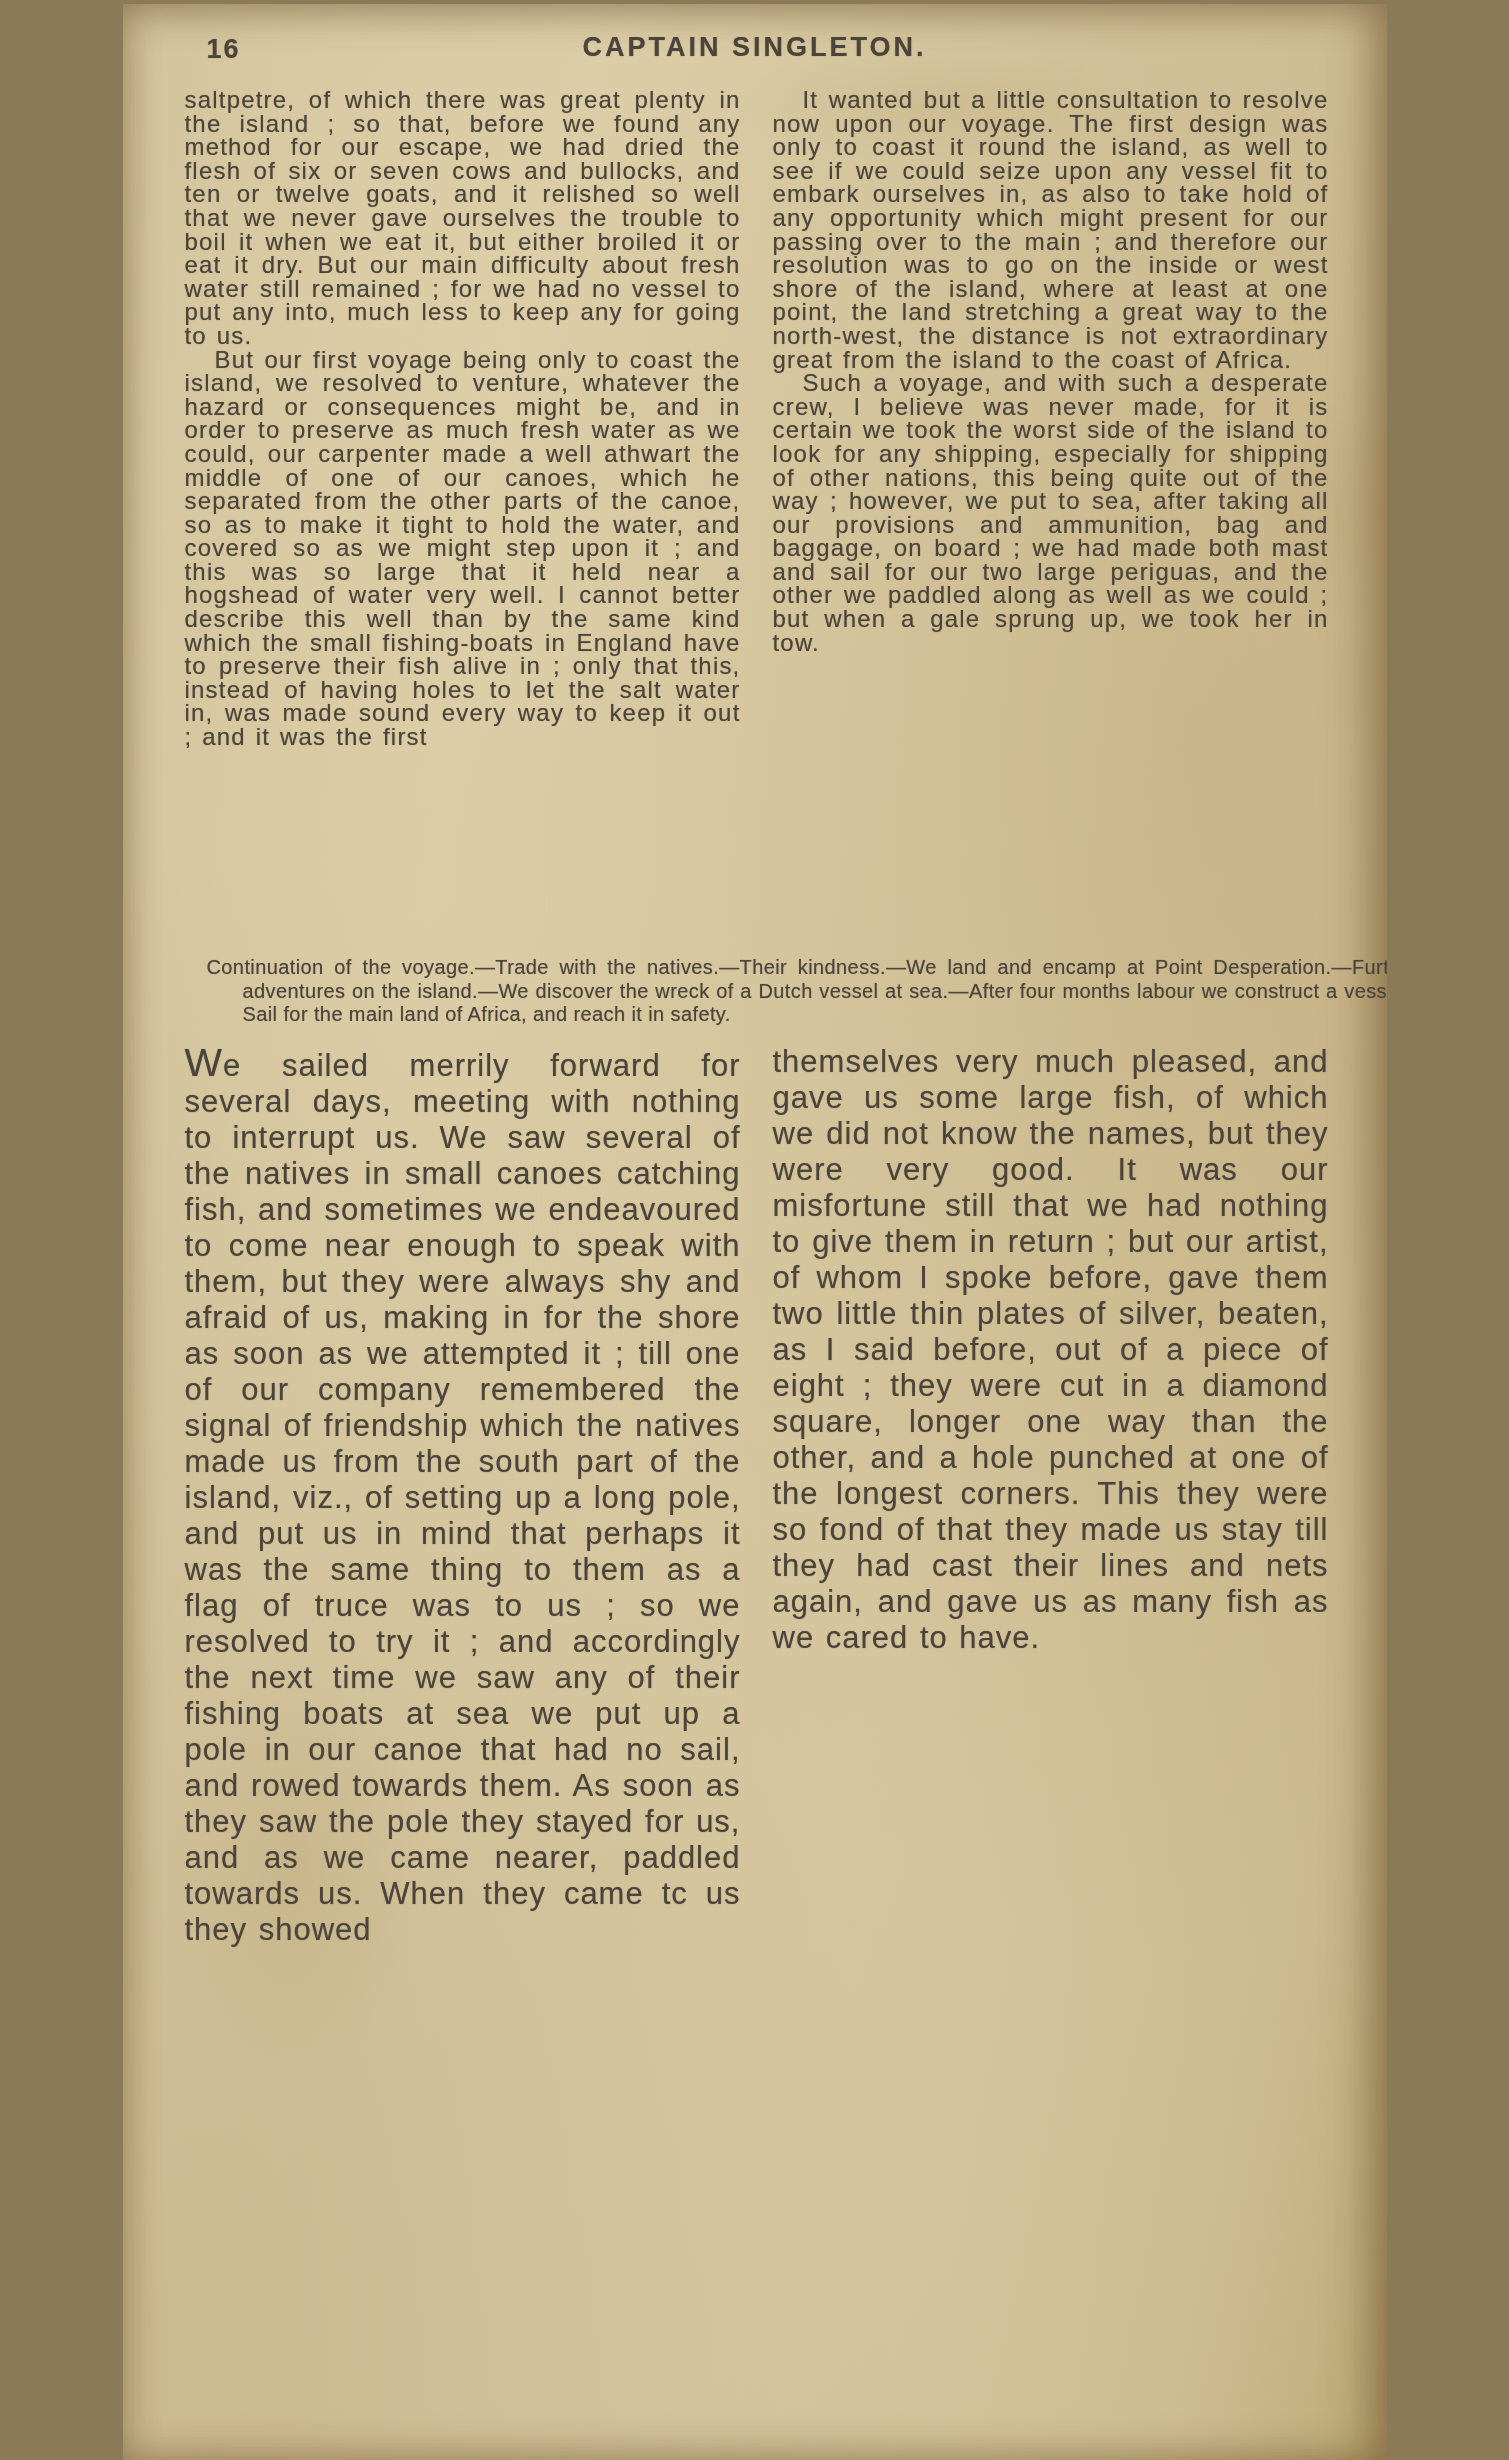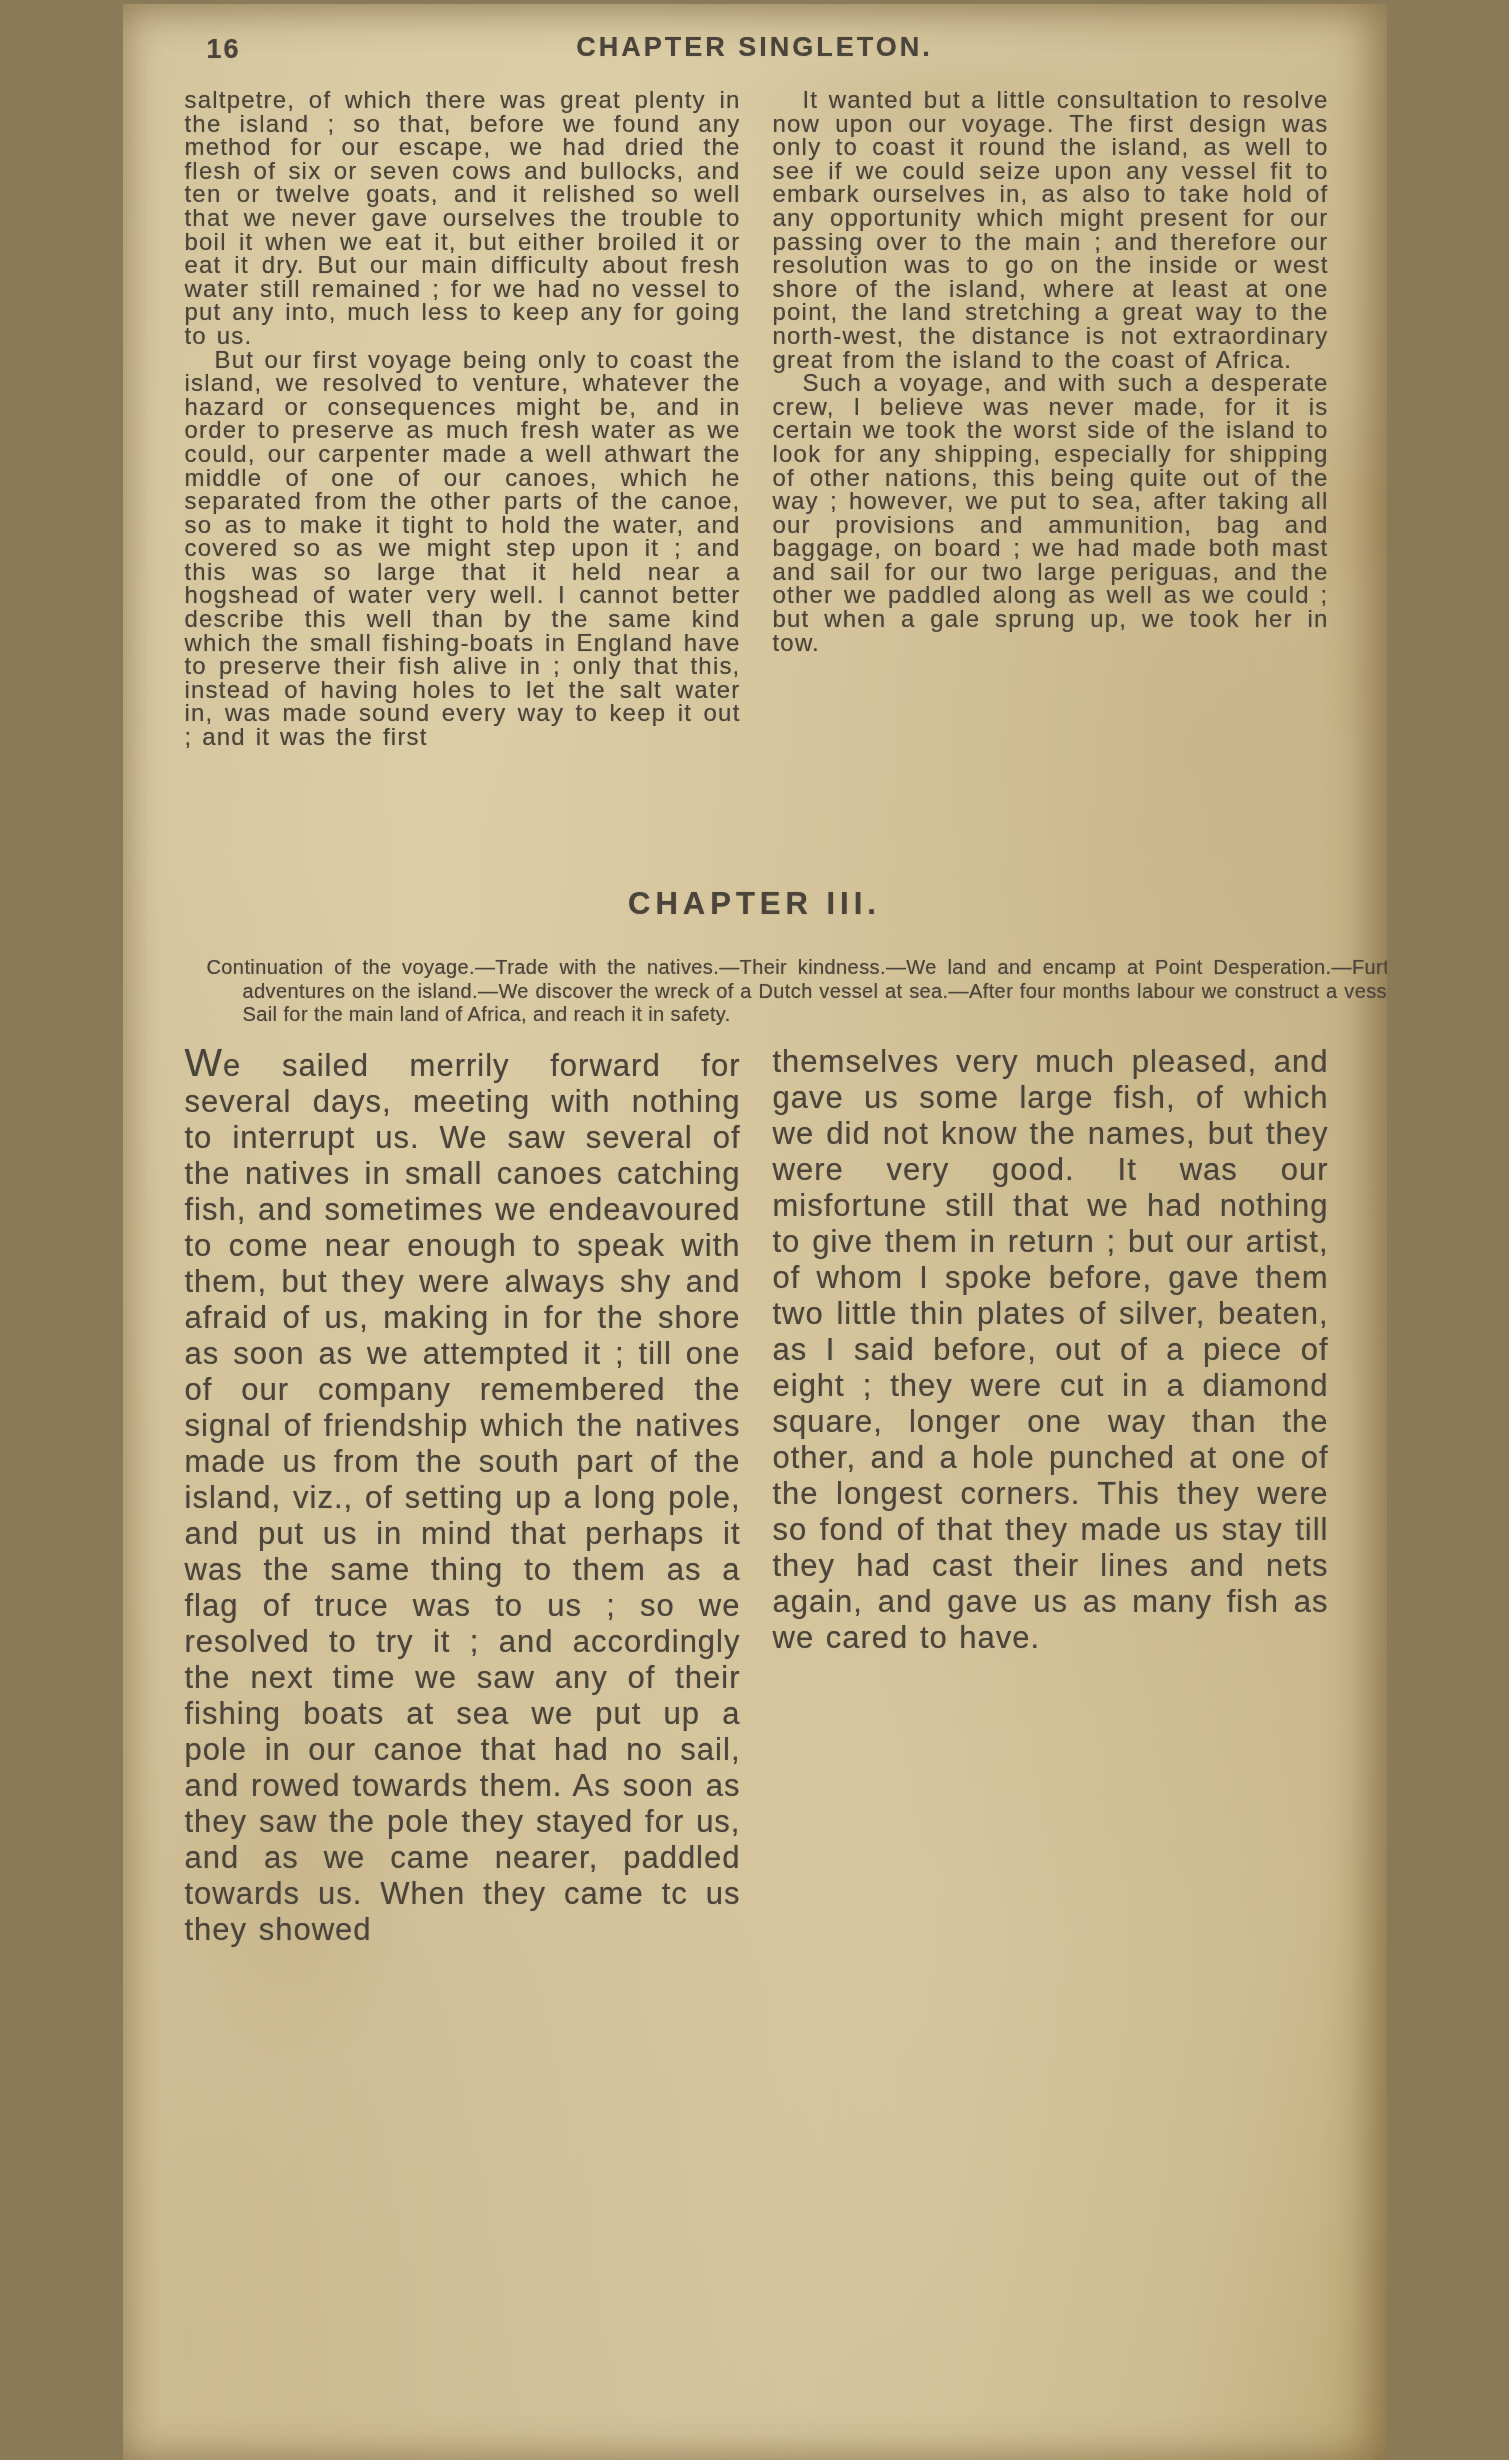--- a/index.html
+++ b/index.html
@@ -69,34 +69,33 @@
 
 <div class="page">
 
   <div class="stain stain-1"></div>
   <div class="stain stain-2"></div>
   <div class="stain stain-3"></div>
   <div class="stain stain-4"></div>
   <div class="stain stain-5"></div>
 
   <span class="page-number ink">16</span>
-  <div class="running-header ink">CHAPTER SINGLETON.</div>
+  <div class="running-header ink">CAPTAIN SINGLETON.</div>
 
   <section class="two-col sec-top">
     <div class="col ink">
       <p>saltpetre, of which there was great plenty in the island ; so that, before we found any method for our escape, we had dried the flesh of six or seven cows and bullocks, and ten or twelve goats, and it relished so well that we never gave ourselves the trouble to boil it when we eat it, but either broiled it or eat it dry.  But our main difficulty about fresh water still remained ; for we had no vessel to put any into, much less to keep any for going to us.</p>
       <p class="indent">But our first voyage being only to coast the island, we resolved to venture, whatever the hazard or consequences might be, and in order to preserve as much fresh water as we could, our carpenter made a well athwart the middle of one of our canoes, which he separated from the other parts of the canoe, so as to make it tight to hold the water, and covered so as we might step upon it ; and this was so large that it held near a hogshead of water very well.  I cannot better describe this well than by the same kind which the small fishing-boats in England have to preserve their fish alive in ; only that this, instead of having holes to let the salt water in, was made sound every way to keep it out ; and it was the first</p>
     </div>
     <div class="col ink">
       <p class="indent">It wanted but a little consultation to resolve now upon our voyage.  The first design was only to coast it round the island, as well to see if we could seize upon any vessel fit to embark ourselves in, as also to take hold of any opportunity which might present for our passing over to the main ; and therefore our resolution was to go on the inside or west shore of the island, where at least at one point, the land stretching a great way to the north-west, the distance is not extraordinary great from the island to the coast of Africa.</p>
       <p class="indent">Such a voyage, and with such a desperate crew, I believe was never made, for it is certain we took the worst side of the island to look for any shipping, especially for shipping of other nations, this being quite out of the way ; however, we put to sea, after taking all our provisions and ammunition, bag and baggage, on board ; we had made both mast and sail for our two large periguas, and the other we paddled along as well as we could ; but when a gale sprung up, we took her in tow.</p>
     </div>
   </section>
 
-  <h2 class="chapter-heading ink">CHAPTER III.</h2>
 
   <p class="chapter-summary ink">Continuation of the voyage.—Trade with the natives.—Their kindness.—We land and encamp at Point Desperation.—Further proceedings and adventures on the island.—We discover the wreck of a Dutch vessel at sea.—After four months labour we construct a vessel fit to carry us off.—Sail for the main land of Africa, and reach it in safety.</p>
 
   <section class="two-col sec-bottom">
     <div class="col ink">
       <p class="opening">We sailed merrily forward for several days, meeting with nothing to interrupt us.  We saw several of the natives in small canoes catching fish, and sometimes we endeavoured to come near enough to speak with them, but they were always shy and afraid of us, making in for the shore as soon as we attempted it ; till one of our company remembered the signal of friendship which the natives made us from the south part of the island, viz., of setting up a long pole, and put us in mind that perhaps it was the same thing to them as a flag of truce was to us ; so we resolved to try it ; and accordingly the next time we saw any of their fishing boats at sea we put up a pole in our canoe that had no sail, and rowed towards them.  As soon as they saw the pole they stayed for us, and as we came nearer, paddled towards us. When they came tc us they showed</p>
     </div>
     <div class="col ink">
       <p>themselves very much pleased, and gave us some large fish, of which we did not know the names, but they were very good.  It was our misfortune still that we had nothing to give them in return ; but our artist, of whom I spoke before, gave them two little thin plates of silver, beaten, as I said before, out of a piece of eight ; they were cut in a diamond square, longer one way than the other, and a hole punched at one of the longest corners.  This they were so fond of that they made us stay till they had cast their lines and nets again, and gave us as many fish as we cared to have.</p>
     </div>

